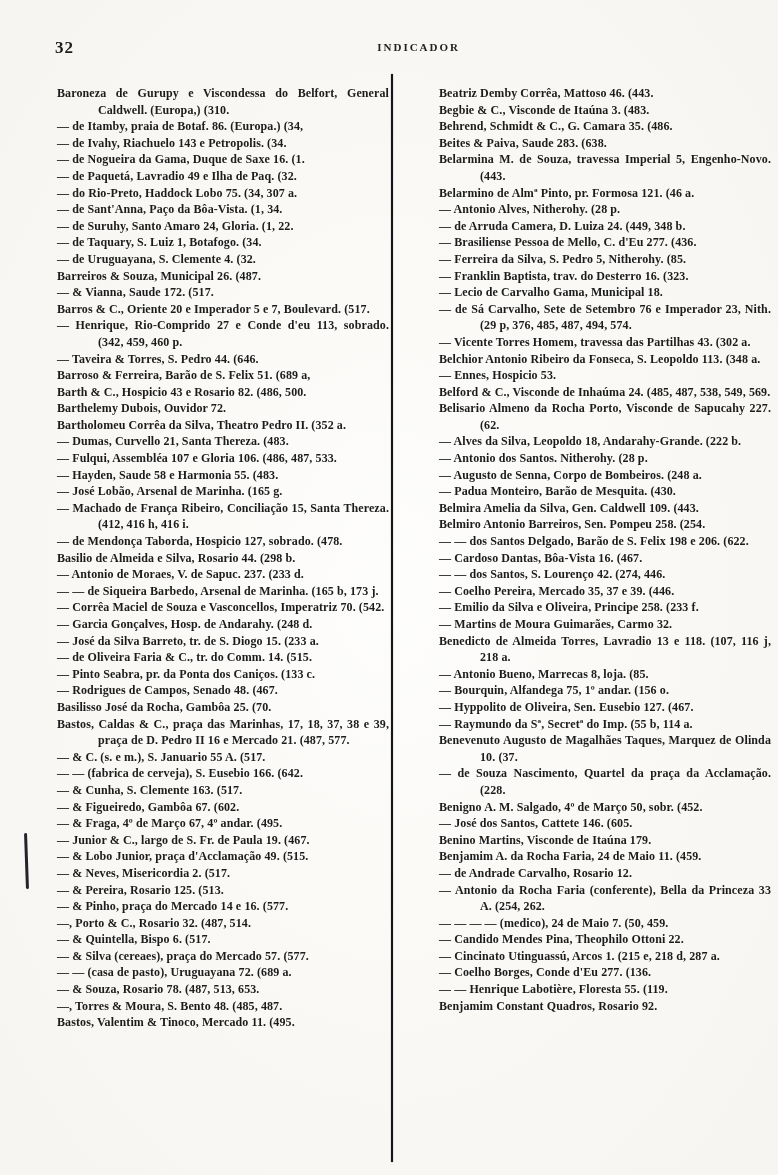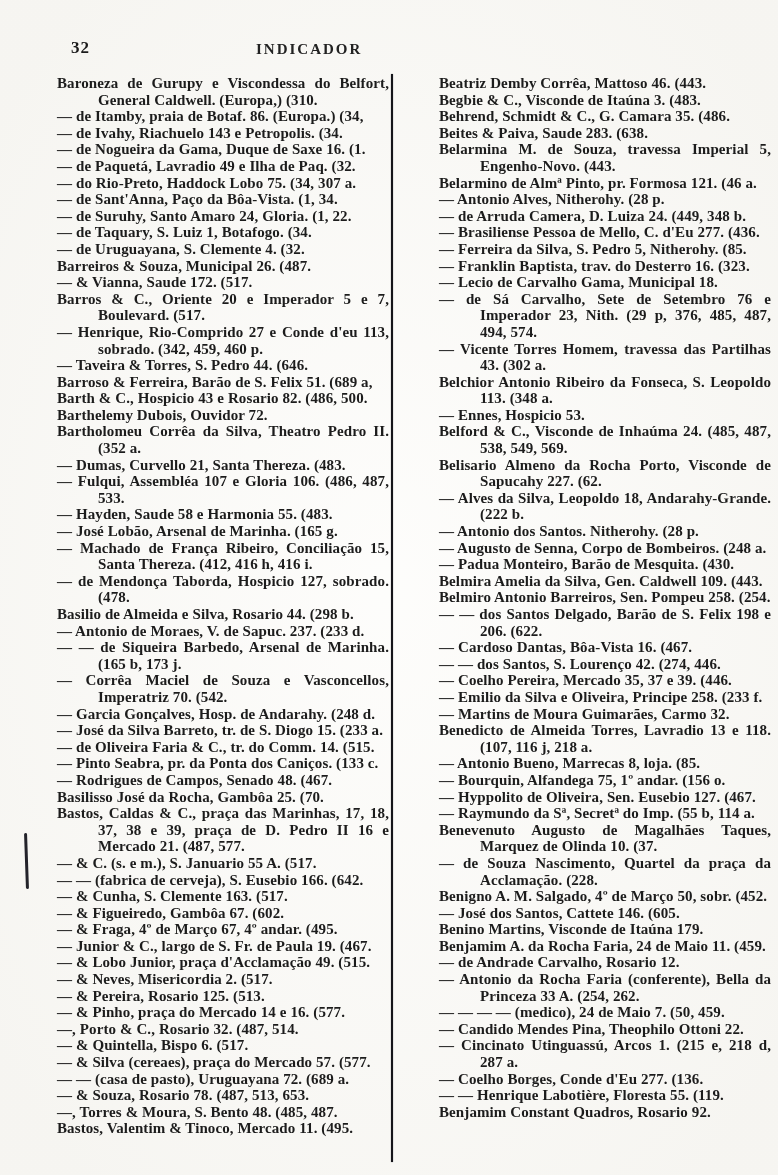--- a/index.html
+++ b/index.html
@@ -9,33 +9,33 @@
     font-family: "Liberation Serif", "DejaVu Serif", serif;
     position: relative;
     overflow: hidden;
   }
   .page {
     position: absolute; inset: 0;
     background:
       radial-gradient(ellipse at 50% 50%, rgba(255,255,255,0.6), rgba(0,0,0,0.02) 90%),
       #fbfaf6;
   }
-  .pagehead { position: absolute; top: 38px; left: 16px; width: 622px; height: 20px; }
+  .pagehead { position: absolute; top: 38px; left: 0; width: 622px; height: 20px; }
   .pagenum {
     position: absolute; left: 55px; top: 0;
     font-size: 17px; font-weight: bold; color: #1b1b1b; letter-spacing: 1px;
   }
   .runtitle {
     position: absolute; left: 240px; top: 3px; width: 220px;
-    text-align: left;
-    font-size: 15px; font-weight: bold; color: #222; letter-spacing: 2px;
+    text-align: right;
+    font-size: 11px; font-weight: bold; color: #222; letter-spacing: 2px;
   }
   .col {
-    position: absolute; top: 75px; width: 332px;
-    font-size: 15px; line-height: 16.6px;
+    position: absolute; top: 85px; width: 332px;
+    font-size: 12px; line-height: 16.6px;
     font-weight: bold; color: #1c1c1c;
     text-align: justify;
     letter-spacing: 0.1px;
   }
   .col-left  { left: 57px; }
   .col-right { left: 399px; margin-left: 40px; }
   .entry { padding-left: 41px; text-indent: -41px; }
   .divider {
     position: absolute; left: 391px; top: 74px;
     width: 2px; height: 1088px;

